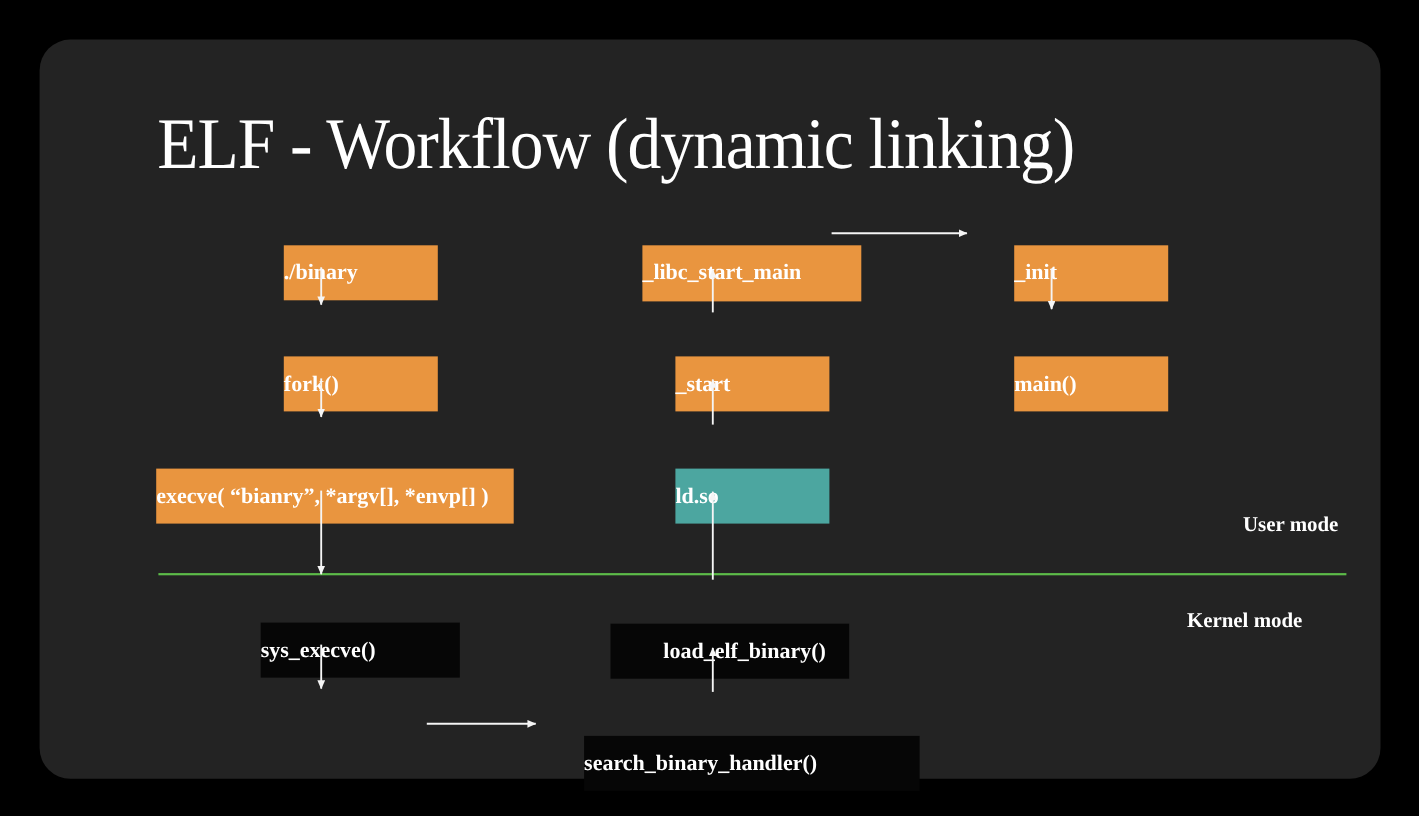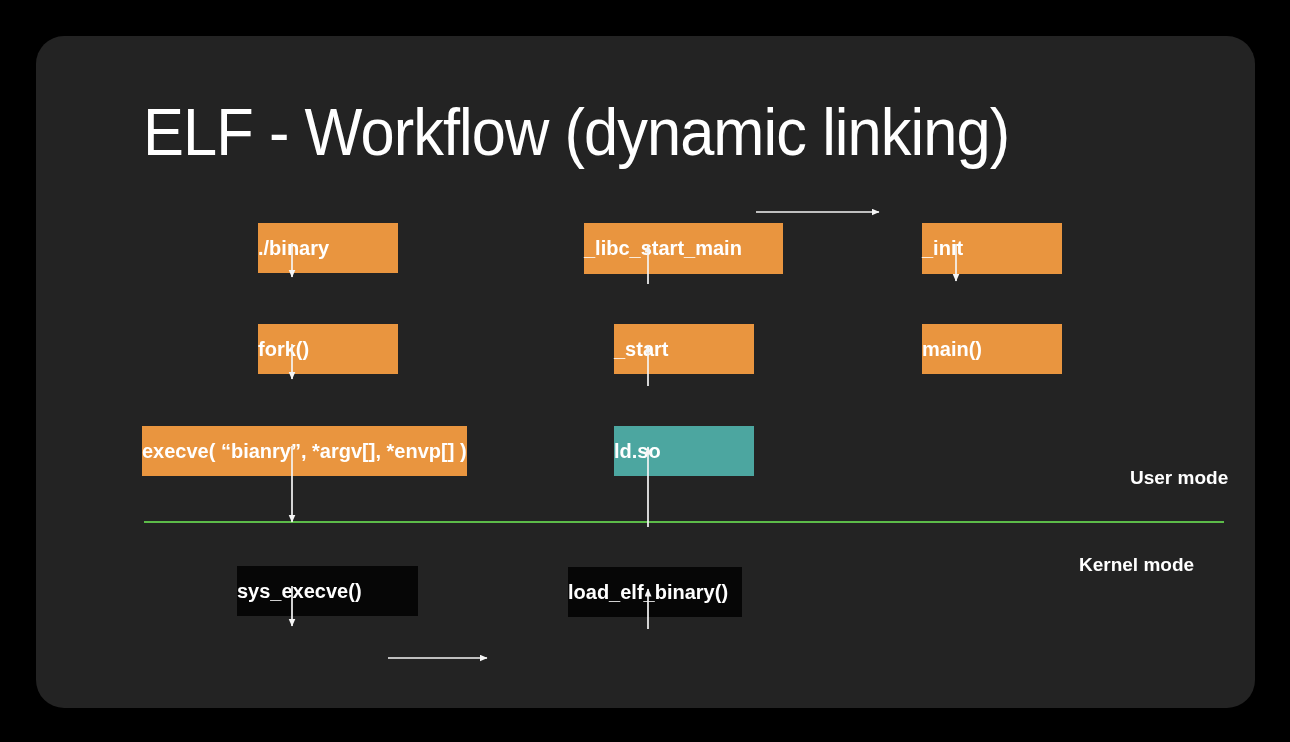--- a/index.html
+++ b/index.html
@@ -2,21 +2,21 @@
 <html style="--background: #000000; --card: #232323; --accent-orange: #E9953F; --accent-teal: #4CA6A0; --kernel-box: #060606; --divider-green: #5CBB49; --text: #FFFFFF;"><head>
 <meta charset="utf-8">
 <style>
   html, body { margin: 0; padding: 0; background: #000; }
   .stage {
     position: relative;
     width: 1290px;
     height: 742px;
     background: var(--background, #000);
     overflow: hidden;
-    font-family: Liberation Sans, sans-serif;
+    font-family: Liberation Serif, serif;
   }
   .card {
     position: absolute;
     left: 36px; top: 36px;
     width: 1219px; height: 672px;
     background: var(--card, #232323);
     border-radius: 28px;
   }
   .title {
     position: absolute;
@@ -53,21 +53,21 @@
   .n-binary   { left: 222px; top: 187px; width: 140px; height: 50px; }
   .n-fork     { left: 222px; top: 288px; width: 140px; height: 50px; }
   .n-execve   { left: 106px; top: 390px; width: 325px; height: 50px; }
   .n-libc     { left: 548px; top: 187px; width: 199px; height: 51px; }
   .n-start    { left: 578px; top: 288px; width: 140px; height: 50px; }
   .n-ldso     { left: 578px; top: 390px; width: 140px; height: 50px; }
   .n-init     { left: 886px; top: 187px; width: 140px; height: 51px; }
   .n-main     { left: 886px; top: 288px; width: 140px; height: 50px; }
   .n-sysexec  { left: 201px; top: 530px; width: 181px; height: 50px; }
   .n-doexec   { left: 201px; top: 633px; width: 181px; height: 50px; }
-  .n-loadelf  { left: 532px; top: 531px; width: 174px; height: 50px; }
+  .n-loadelf  { left: 519px; top: 531px; width: 217px; height: 50px; padding-left: 48px; }
   .n-search   { left: 495px; top: 633px; width: 305px; height: 50px; }
 
   .divider {
     position: absolute;
     left: 108px; top: 485px;
     width: 1080px; height: 2px;
     background: var(--divider-green, #5CBB49);
   }
   .mode-label {
     position: absolute;
@@ -114,20 +114,23 @@
     </div>
     <div class="node teal n-ldso">
       <span>ld.so</span>
     </div>
     <div class="node dark n-sysexec">
       <span>sys_execve()</span>
     </div>
     <div class="node dark n-loadelf">
       <span>load_elf_binary()</span>
     </div>
+    <div class="node dark n-search">
+      <span>search_binary_handler()</span>
+    </div>
   </div>
 
   <svg class="arrows" viewBox="0 0 1290 742" xmlns="http://www.w3.org/2000/svg">
     <defs>
       <marker id="ah" markerWidth="9" markerHeight="8" refX="7.5" refY="3.5" orient="auto" markerUnits="userSpaceOnUse">
         <path d="M0,0 L8,3.5 L0,7 Z" fill="#F5F5F5"></path>
       </marker>
     </defs>
     <g stroke="#F5F5F5" stroke-width="1.7" fill="none">
       <line x1="292" y1="243" x2="292" y2="277" marker-end="url(#ah)"></line>

